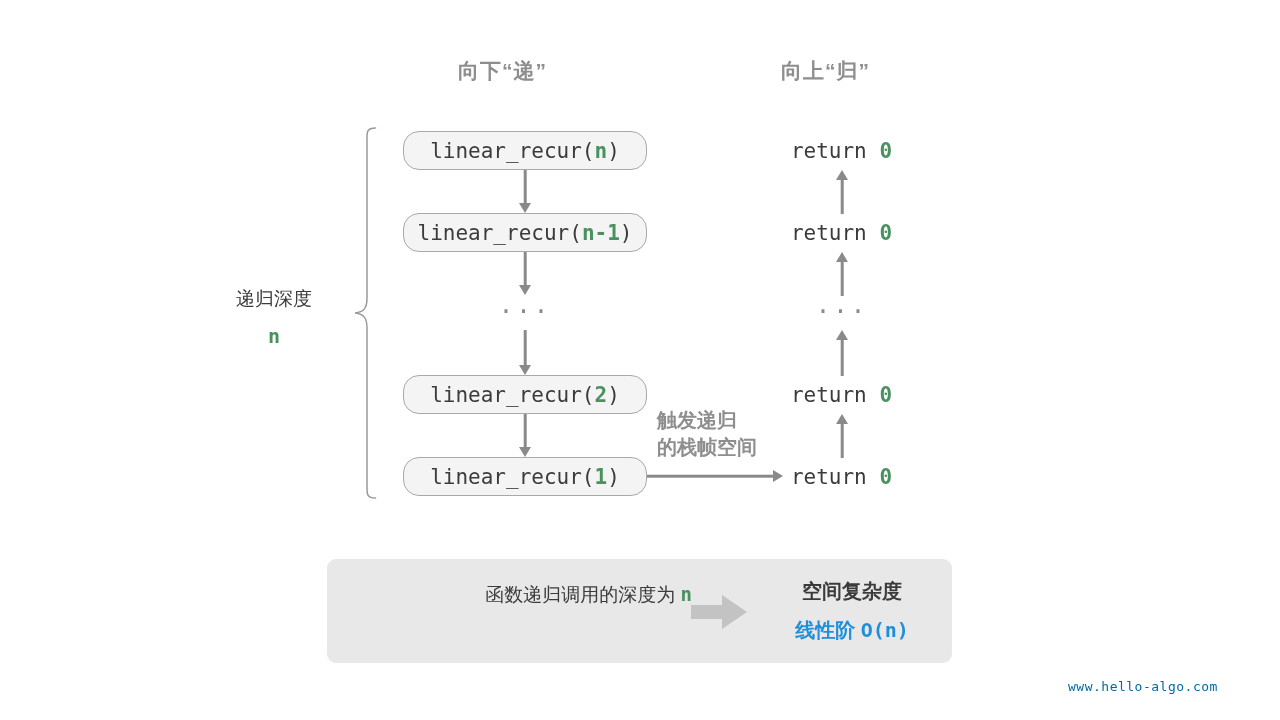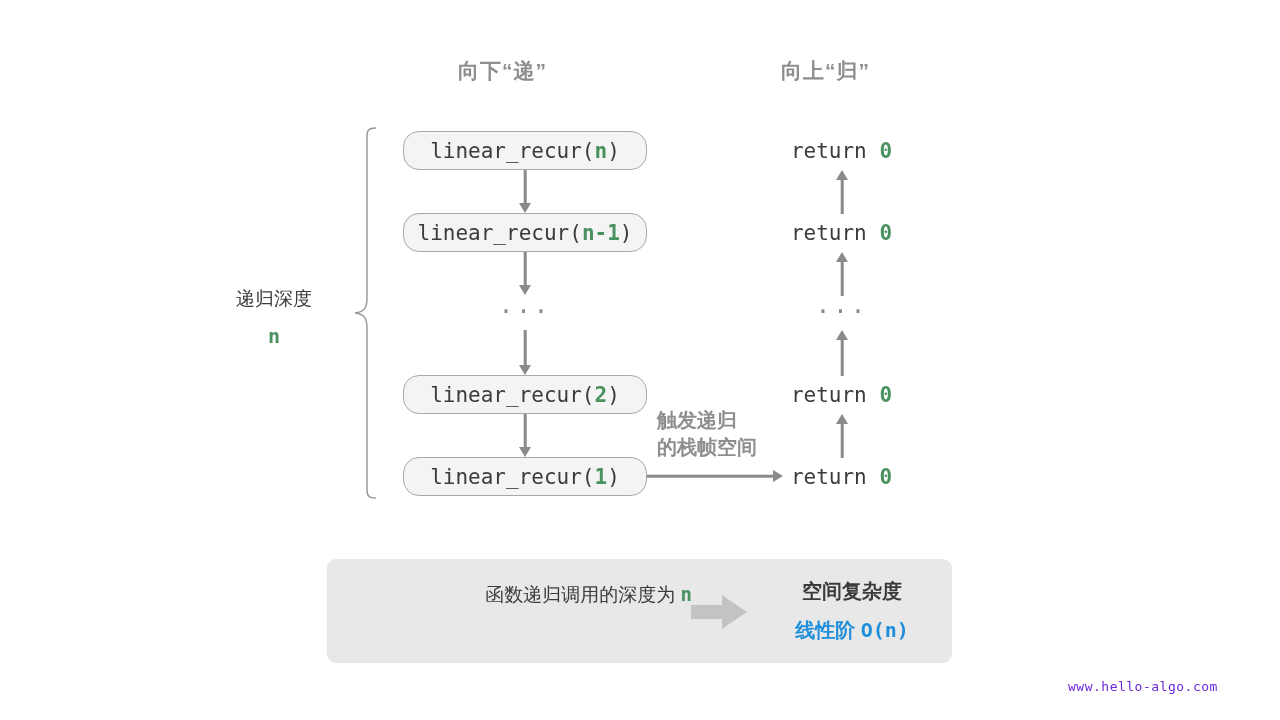--- a/index.html
+++ b/index.html
@@ -166,21 +166,21 @@
     white-space: nowrap;
   }
   .sum-right-value .mono { font-weight: bold; }
 
   .block-arrow { }
 
   
   .watermark {
     font-family: "DejaVu Sans Mono", "Liberation Mono", monospace;
     font-size: 13px;
-    color: #6d28d9;
+    color: #0369a1;
     white-space: nowrap;
     letter-spacing: 0.5px;
   }
 </style>
 </head>
 <body>
 
 <div id="canvas">
 
   <div class="abs col-header" style="left:458px; top:57px;">向下“递”</div>

